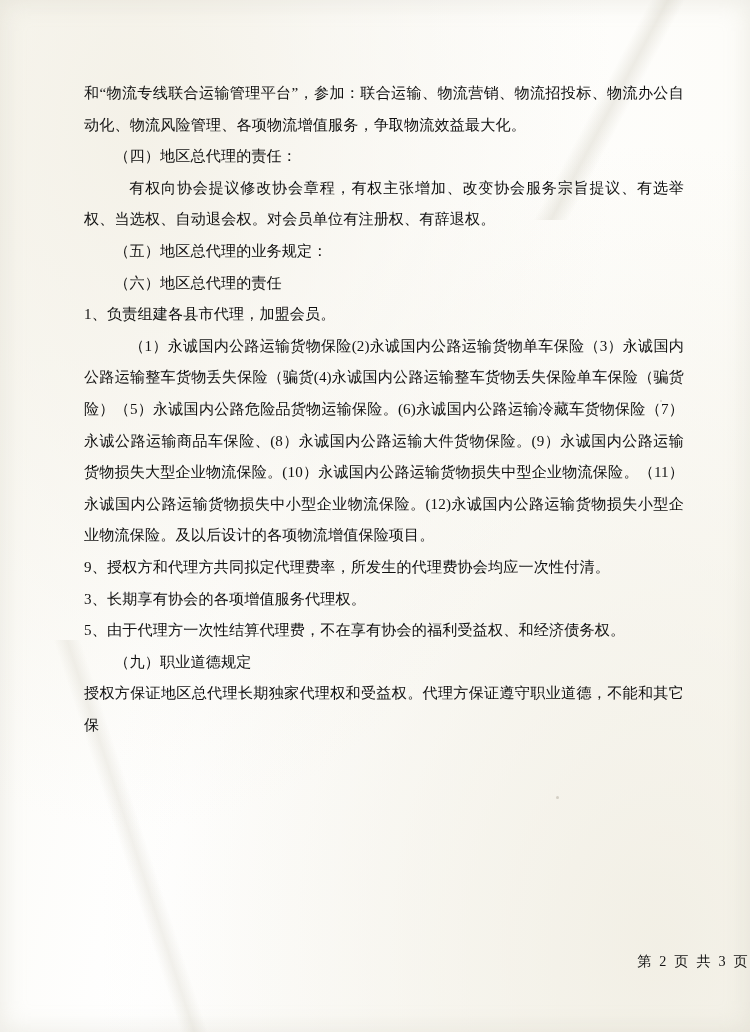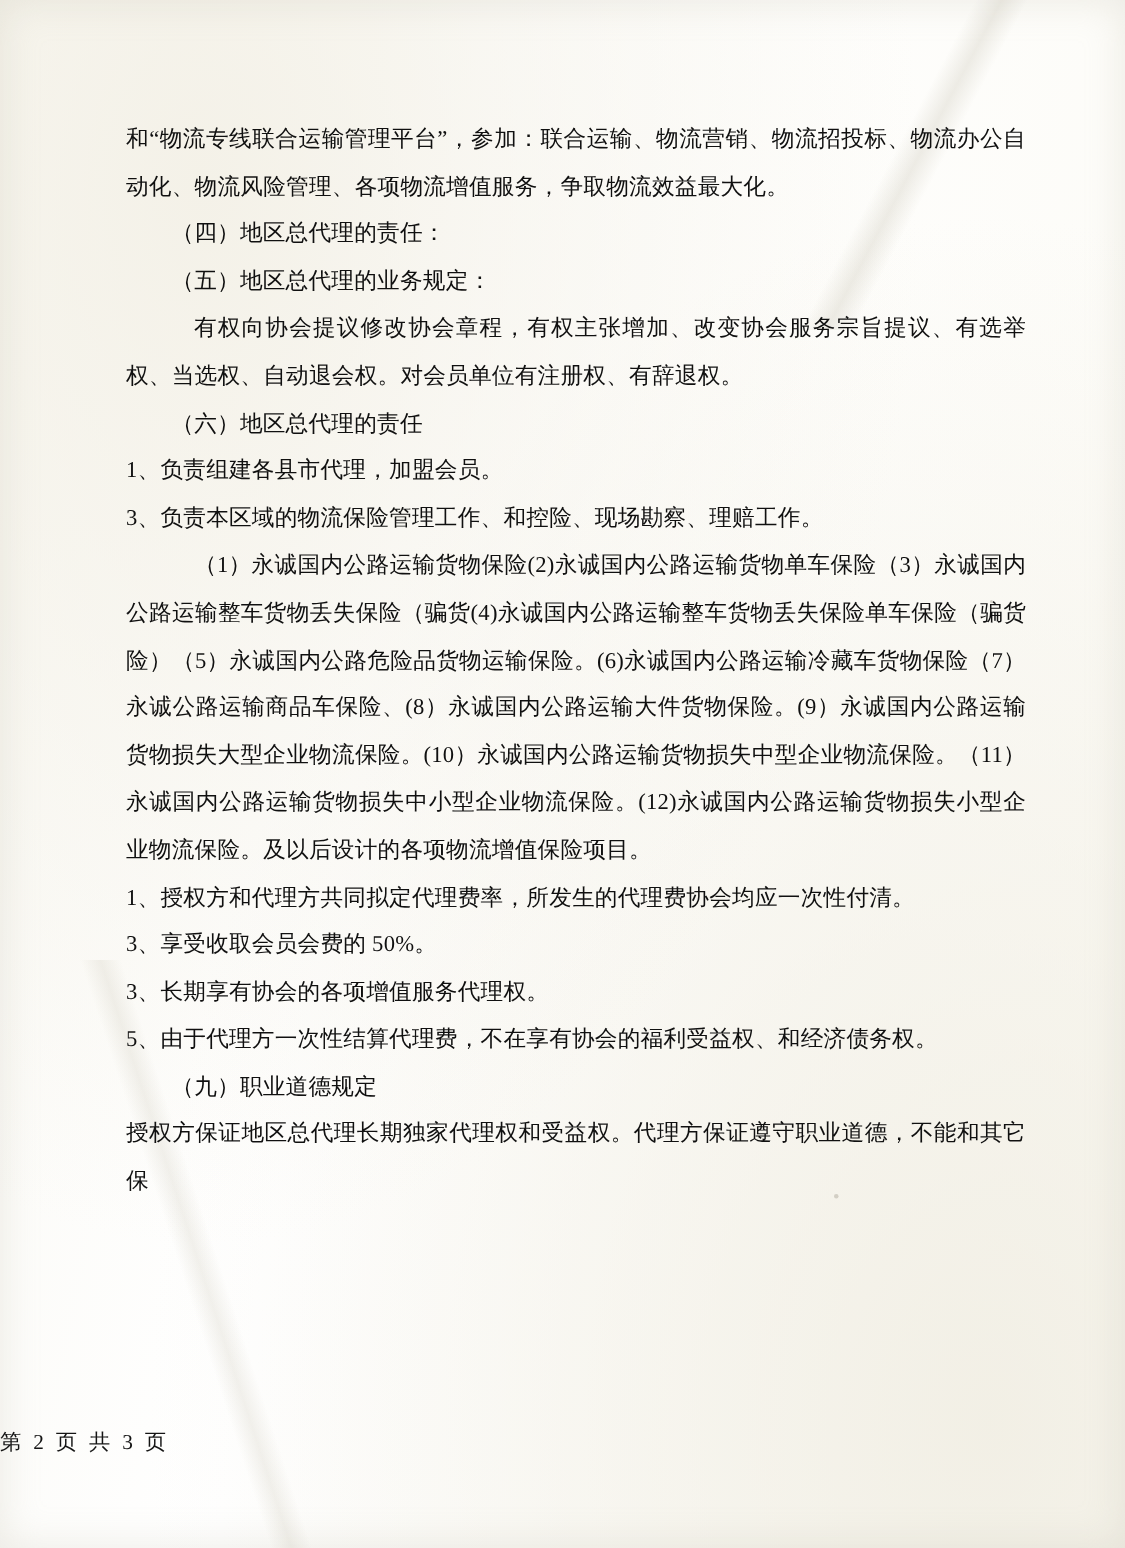--- a/index.html
+++ b/index.html
@@ -74,21 +74,21 @@
     text-indent: 2em;
   }
   p.gap {
     margin-top: 2px;
   }
   .footer {
     position: absolute;
     left: 0;
     right: 0;
     top: 952px;
-    text-align: left;
+    text-align: right;
     font-size: 14.2px;
     color: #141414;
     letter-spacing: 2.2px;
     font-family: "Liberation Serif", "DejaVu Serif", serif;
   }
 </style>
 </head>
 <body>
 
 <div class="page">
@@ -97,28 +97,26 @@
   <div class="crease-b"></div>
   <div class="scan-edge"></div>
 
   <div class="speck" style="left:556px; top:796px; width:3px; height:3px;"></div>
   <div class="speck" style="left:134px; top:690px; width:2px; height:2px;"></div>
   <div class="speck" style="left:660px; top:400px; width:2px; height:2px;"></div>
 
   <div class="content">
     <p class="indent" style="text-indent:0;">和“物流专线联合运输管理平台”，参加：联合运输、物流营销、物流招投标、物流办公自动化、物流风险管理、各项物流增值服务，争取物流效益最大化。</p>
     <p class="indent">（四）地区总代理的责任：</p>
+    <p class="indent" style="text-indent:3em;">有权向协会提议修改协会章程，有权主张增加、改变协会服务宗旨提议、有选举权、当选权、自动退会权。对会员单位有注册权、有辞退权。</p>
     <p class="indent">（五）地区总代理的业务规定：</p>
-    <p class="indent" style="text-indent:3em;">有权向协会提议修改协会章程，有权主张增加、改变协会服务宗旨提议、有选举权、当选权、自动退会权。对会员单位有注册权、有辞退权。</p>
     <p class="indent">（六）地区总代理的责任</p>
     <p>1、负责组建各县市代理，加盟会员。</p>
-    <p>3、负责本区域的物流保险管理工作、和控险、现场勘察、理赔工作。</p>
     <p class="indent" style="text-indent:3em;">（1）永诚国内公路运输货物保险(2)永诚国内公路运输货物单车保险（3）永诚国内公路运输整车货物丢失保险（骗货(4)永诚国内公路运输整车货物丢失保险单车保险（骗货险）（5）永诚国内公路危险品货物运输保险。(6)永诚国内公路运输冷藏车货物保险（7）永诚公路运输商品车保险、(8）永诚国内公路运输大件货物保险。(9）永诚国内公路运输货物损失大型企业物流保险。(10）永诚国内公路运输货物损失中型企业物流保险。（11）永诚国内公路运输货物损失中小型企业物流保险。(12)永诚国内公路运输货物损失小型企业物流保险。及以后设计的各项物流增值保险项目。</p>
-    <p>1、授权方和代理方共同拟定代理费率，所发生的代理费协会均应一次性付清。</p>
-    <p>3、享受收取会员会费的 50%。</p>
+    <p>9、授权方和代理方共同拟定代理费率，所发生的代理费协会均应一次性付清。</p>
     <p>3、长期享有协会的各项增值服务代理权。</p>
     <p>5、由于代理方一次性结算代理费，不在享有协会的福利受益权、和经济债务权。</p>
     <p class="indent">（九）职业道德规定</p>
     <p>授权方保证地区总代理长期独家代理权和受益权。代理方保证遵守职业道德，不能和其它保</p>
   </div>
 
   <div class="footer">第 2 页 共 3 页</div>
 </div>
 
 </body></html>

